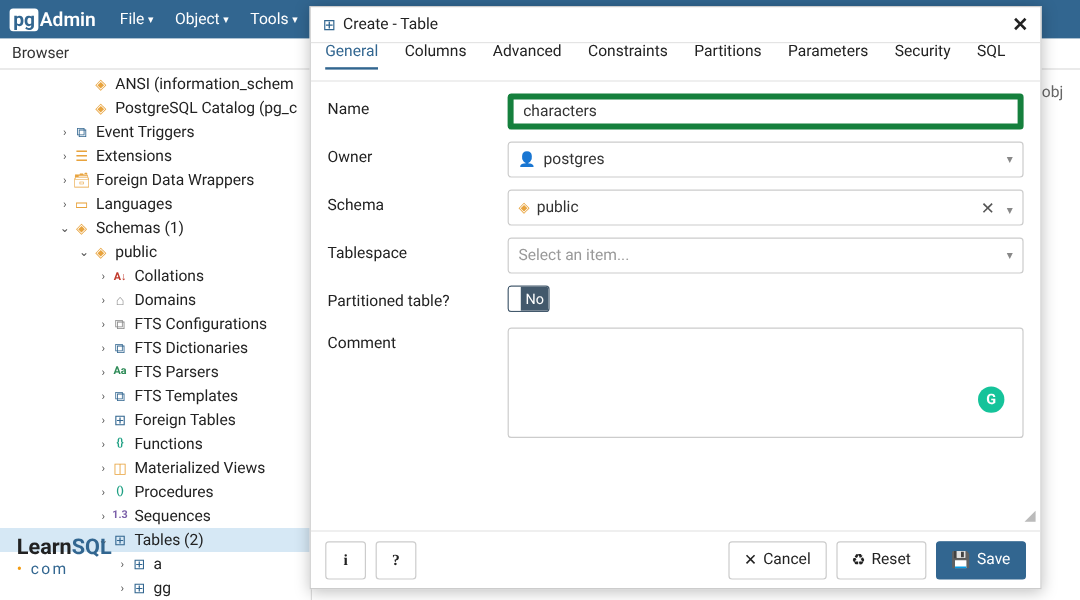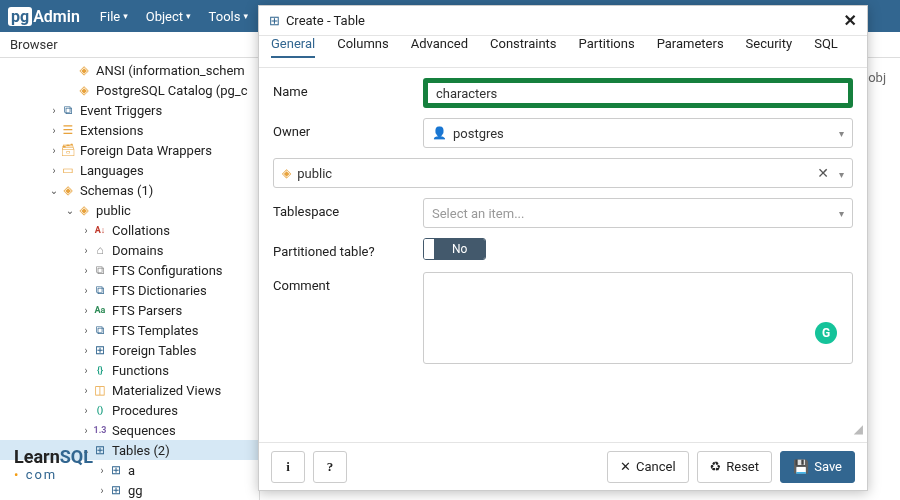--- a/index.html
+++ b/index.html
@@ -41,21 +41,21 @@
   .form-label { width: 150px; padding-top: 6px; font-size: 13px; color: #222; }
   .form-field { flex: 1; }
   .inp { width: 100%; height: 30px; border: 5px solid #15803d; border-radius: 3px; padding: 0 8px; font-size: 13px; color: #333; }
   .sel { width: 100%; height: 30px; border: 1px solid #ccc; border-radius: 3px; padding: 0 8px; display: flex; align-items: center; font-size: 13px; color: #333; position: relative; background: #fff; }
   .sel .sel-icon { margin-right: 6px; font-size: 12px; }
   .sel .sel-caret { margin-left: auto; color: #888; font-size: 10px; }
   .sel .sel-clear { color: #555; font-size: 14px; margin-right: 10px; cursor: pointer; }
   .sel.placeholder { color: #999; }
   .toggle { display: inline-flex; align-items: center; height: 22px; border-radius: 3px; overflow: hidden; border: 1px solid #43596c; }
   .toggle-knob { width: 10px; height: 100%; background: #fff; }
-  .toggle-label { background: #43596c; color: #fff; font-size: 12px; padding: 0 18px; height: 100%; display: flex; align-items: center; }
+  .toggle-label { background: #43596c; color: #fff; font-size: 12px; padding: 0 4px; height: 100%; display: flex; align-items: center; }
   .textarea { width: 100%; height: 92px; border: 1px solid #ccc; border-radius: 3px; resize: none; padding: 6px 8px; font-size: 13px; font-family: inherit; }
   .dlg-footer { height: 48px; border-top: 1px solid #e4e4e4; display: flex; align-items: center; padding: 0 12px; gap: 8px; }
   .btn { height: 32px; border: 1px solid #ccc; border-radius: 3px; background: #fff; padding: 0 12px; display: inline-flex; align-items: center; font-size: 13px; color: #222; cursor: pointer; gap: 5px; }
   .btn-icon-only { width: 34px; justify-content: center; padding: 0; font-weight: 700; font-family: Georgia, serif; }
   .btn-primary { background: #326690; color: #fff; border-color: #326690; }
   .spacer { flex: 1; }
   .grammarly { position: absolute; right: 30px; top: 316px; width: 22px; height: 22px; border-radius: 50%; background: #15c39a; color: #fff; display: flex; align-items: center; justify-content: center; font-size: 12px; font-weight: 700; }
   .resize-handle { position: absolute; right: 4px; bottom: 54px; color: #bbb; font-size: 12px; }
   .learnsql { position: absolute; left: 14px; bottom: 18px; font-size: 18px; font-weight: 700; color: #222; }
   .learnsql .sql { color: #326690; }
@@ -236,20 +236,21 @@
       <div class="form-field">
         <div class="sel">
           <span class="sel-icon ic-blue">👤</span>
           <span>postgres</span>
           <span class="sel-caret">▾</span>
         </div>
       </div>
     </div>
 
     <div class="form-row">
+      <div class="form-label">Schema</div>
       <div class="form-field">
         <div class="sel">
           <span class="sel-icon ic-orange">◈</span>
           <span>public</span>
           <span class="sel-caret"><span class="sel-clear">✕</span>▾</span>
         </div>
       </div>
     </div>
 
     <div class="form-row">

